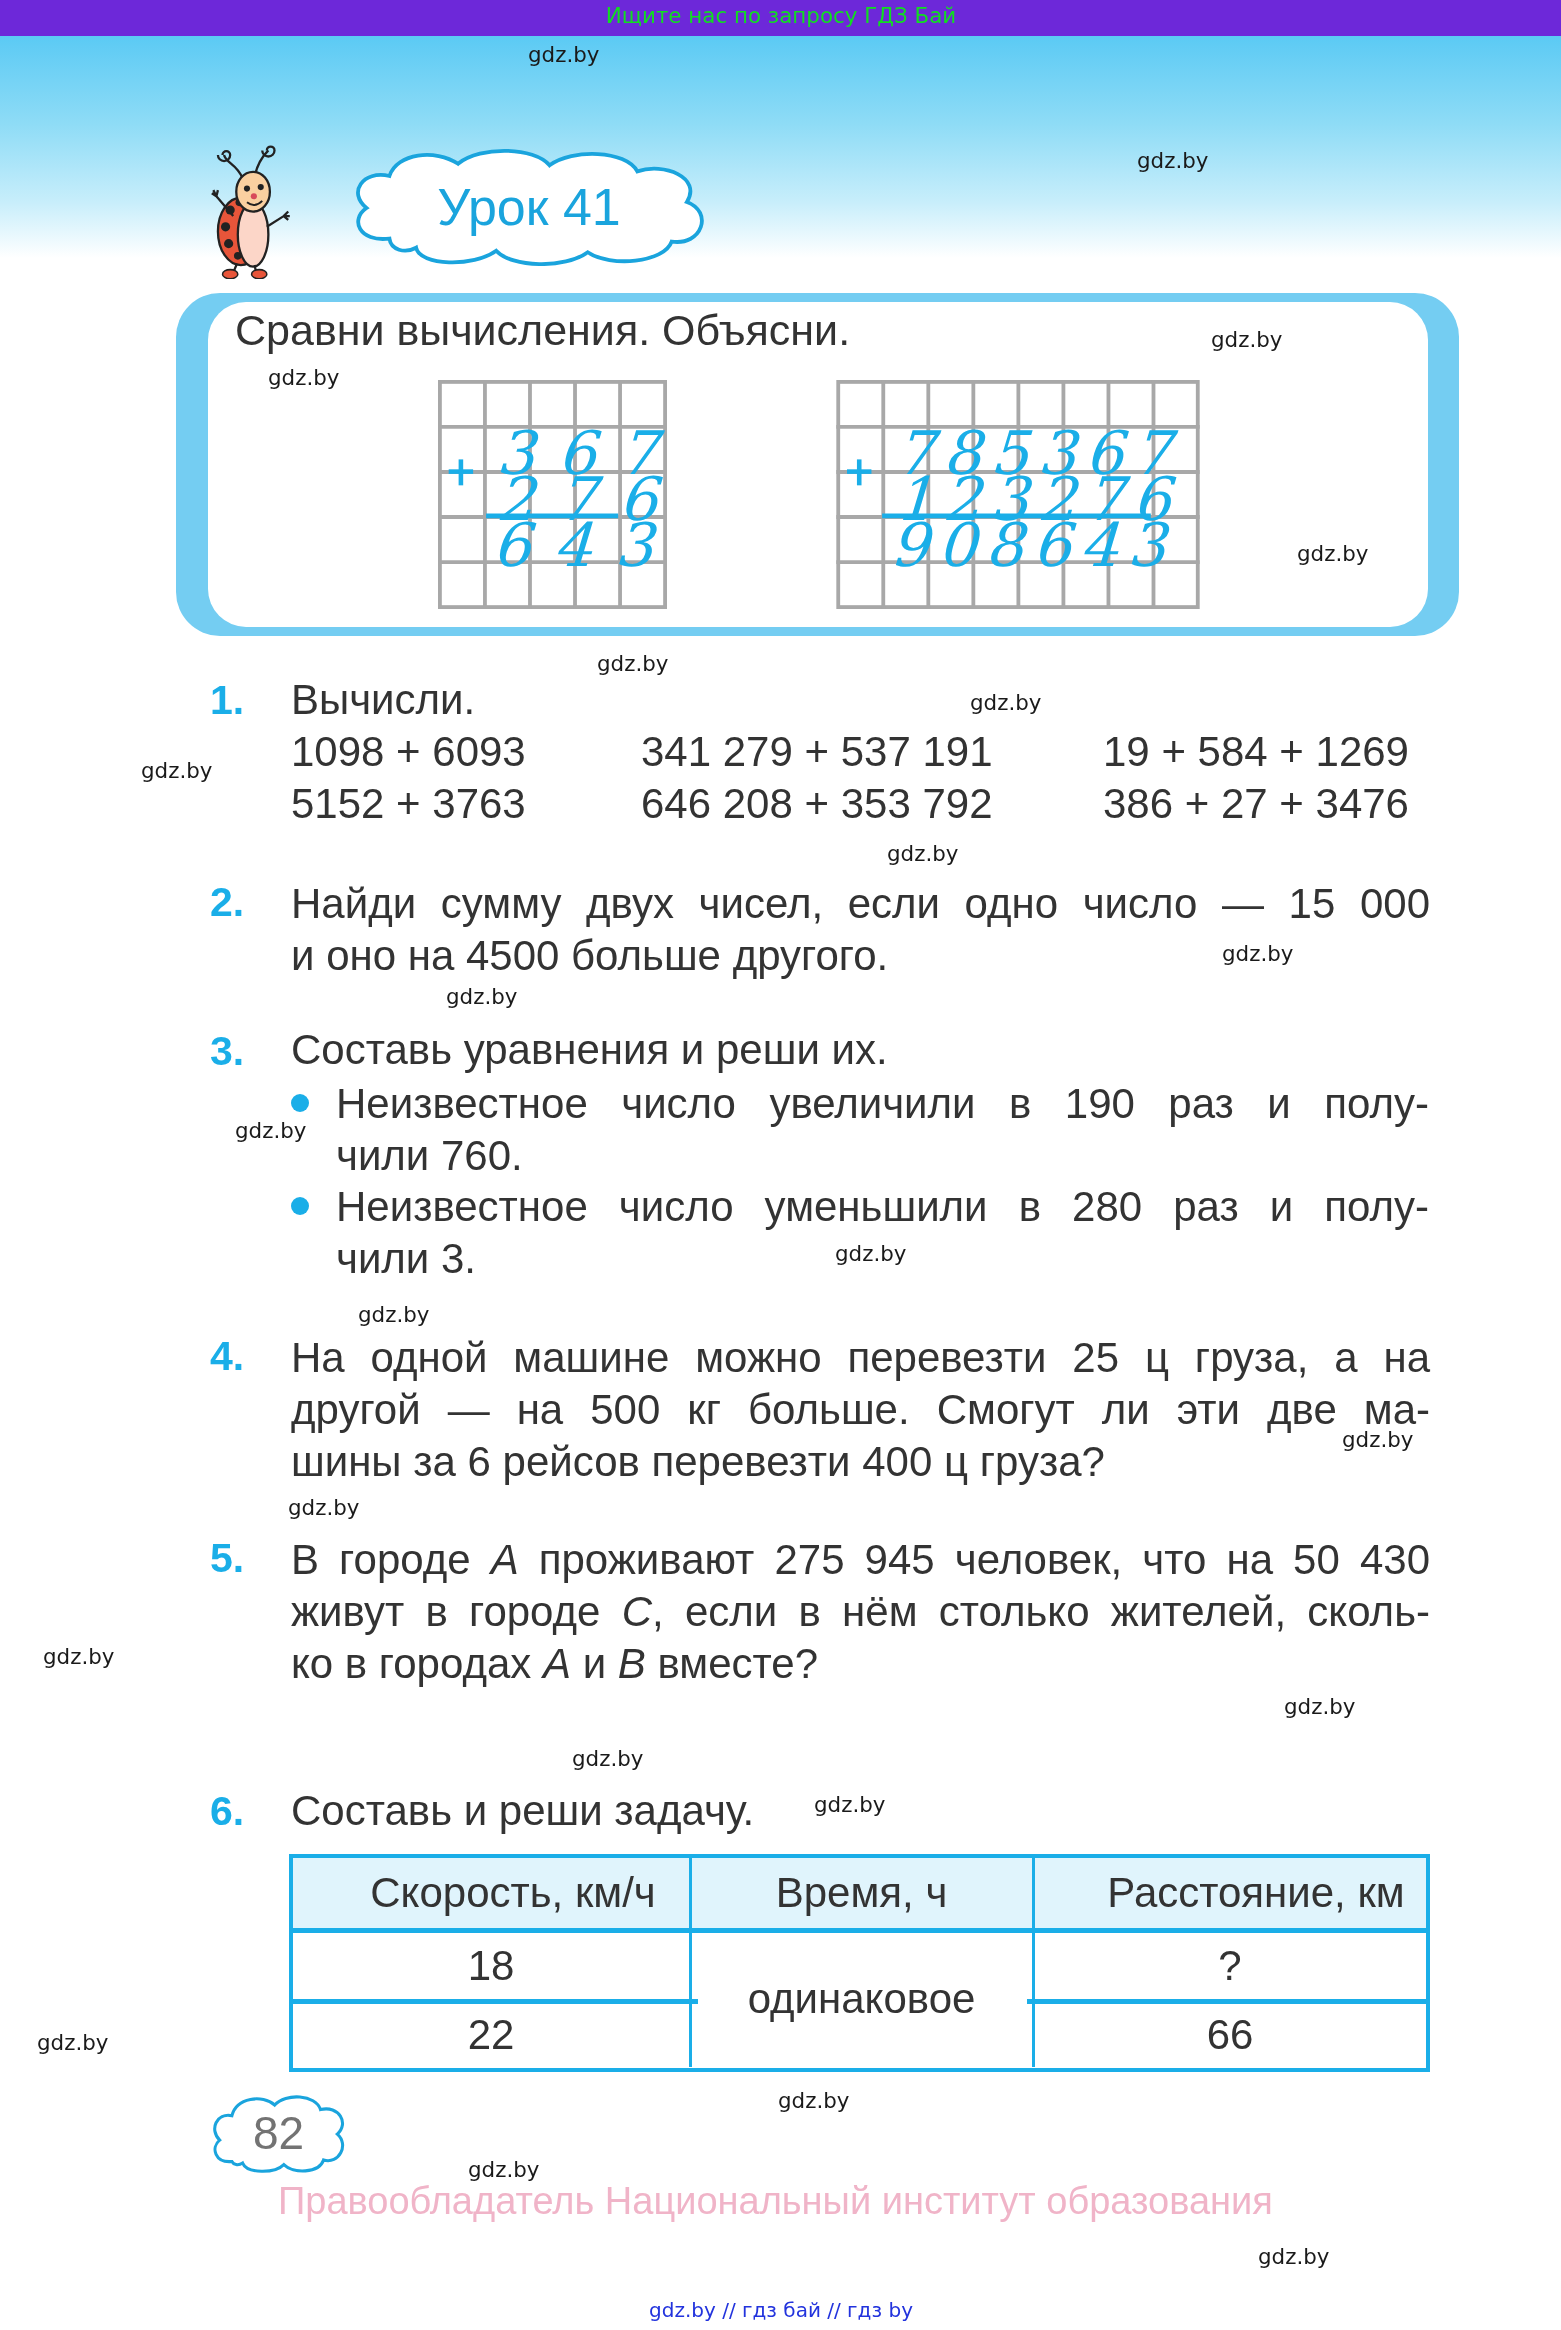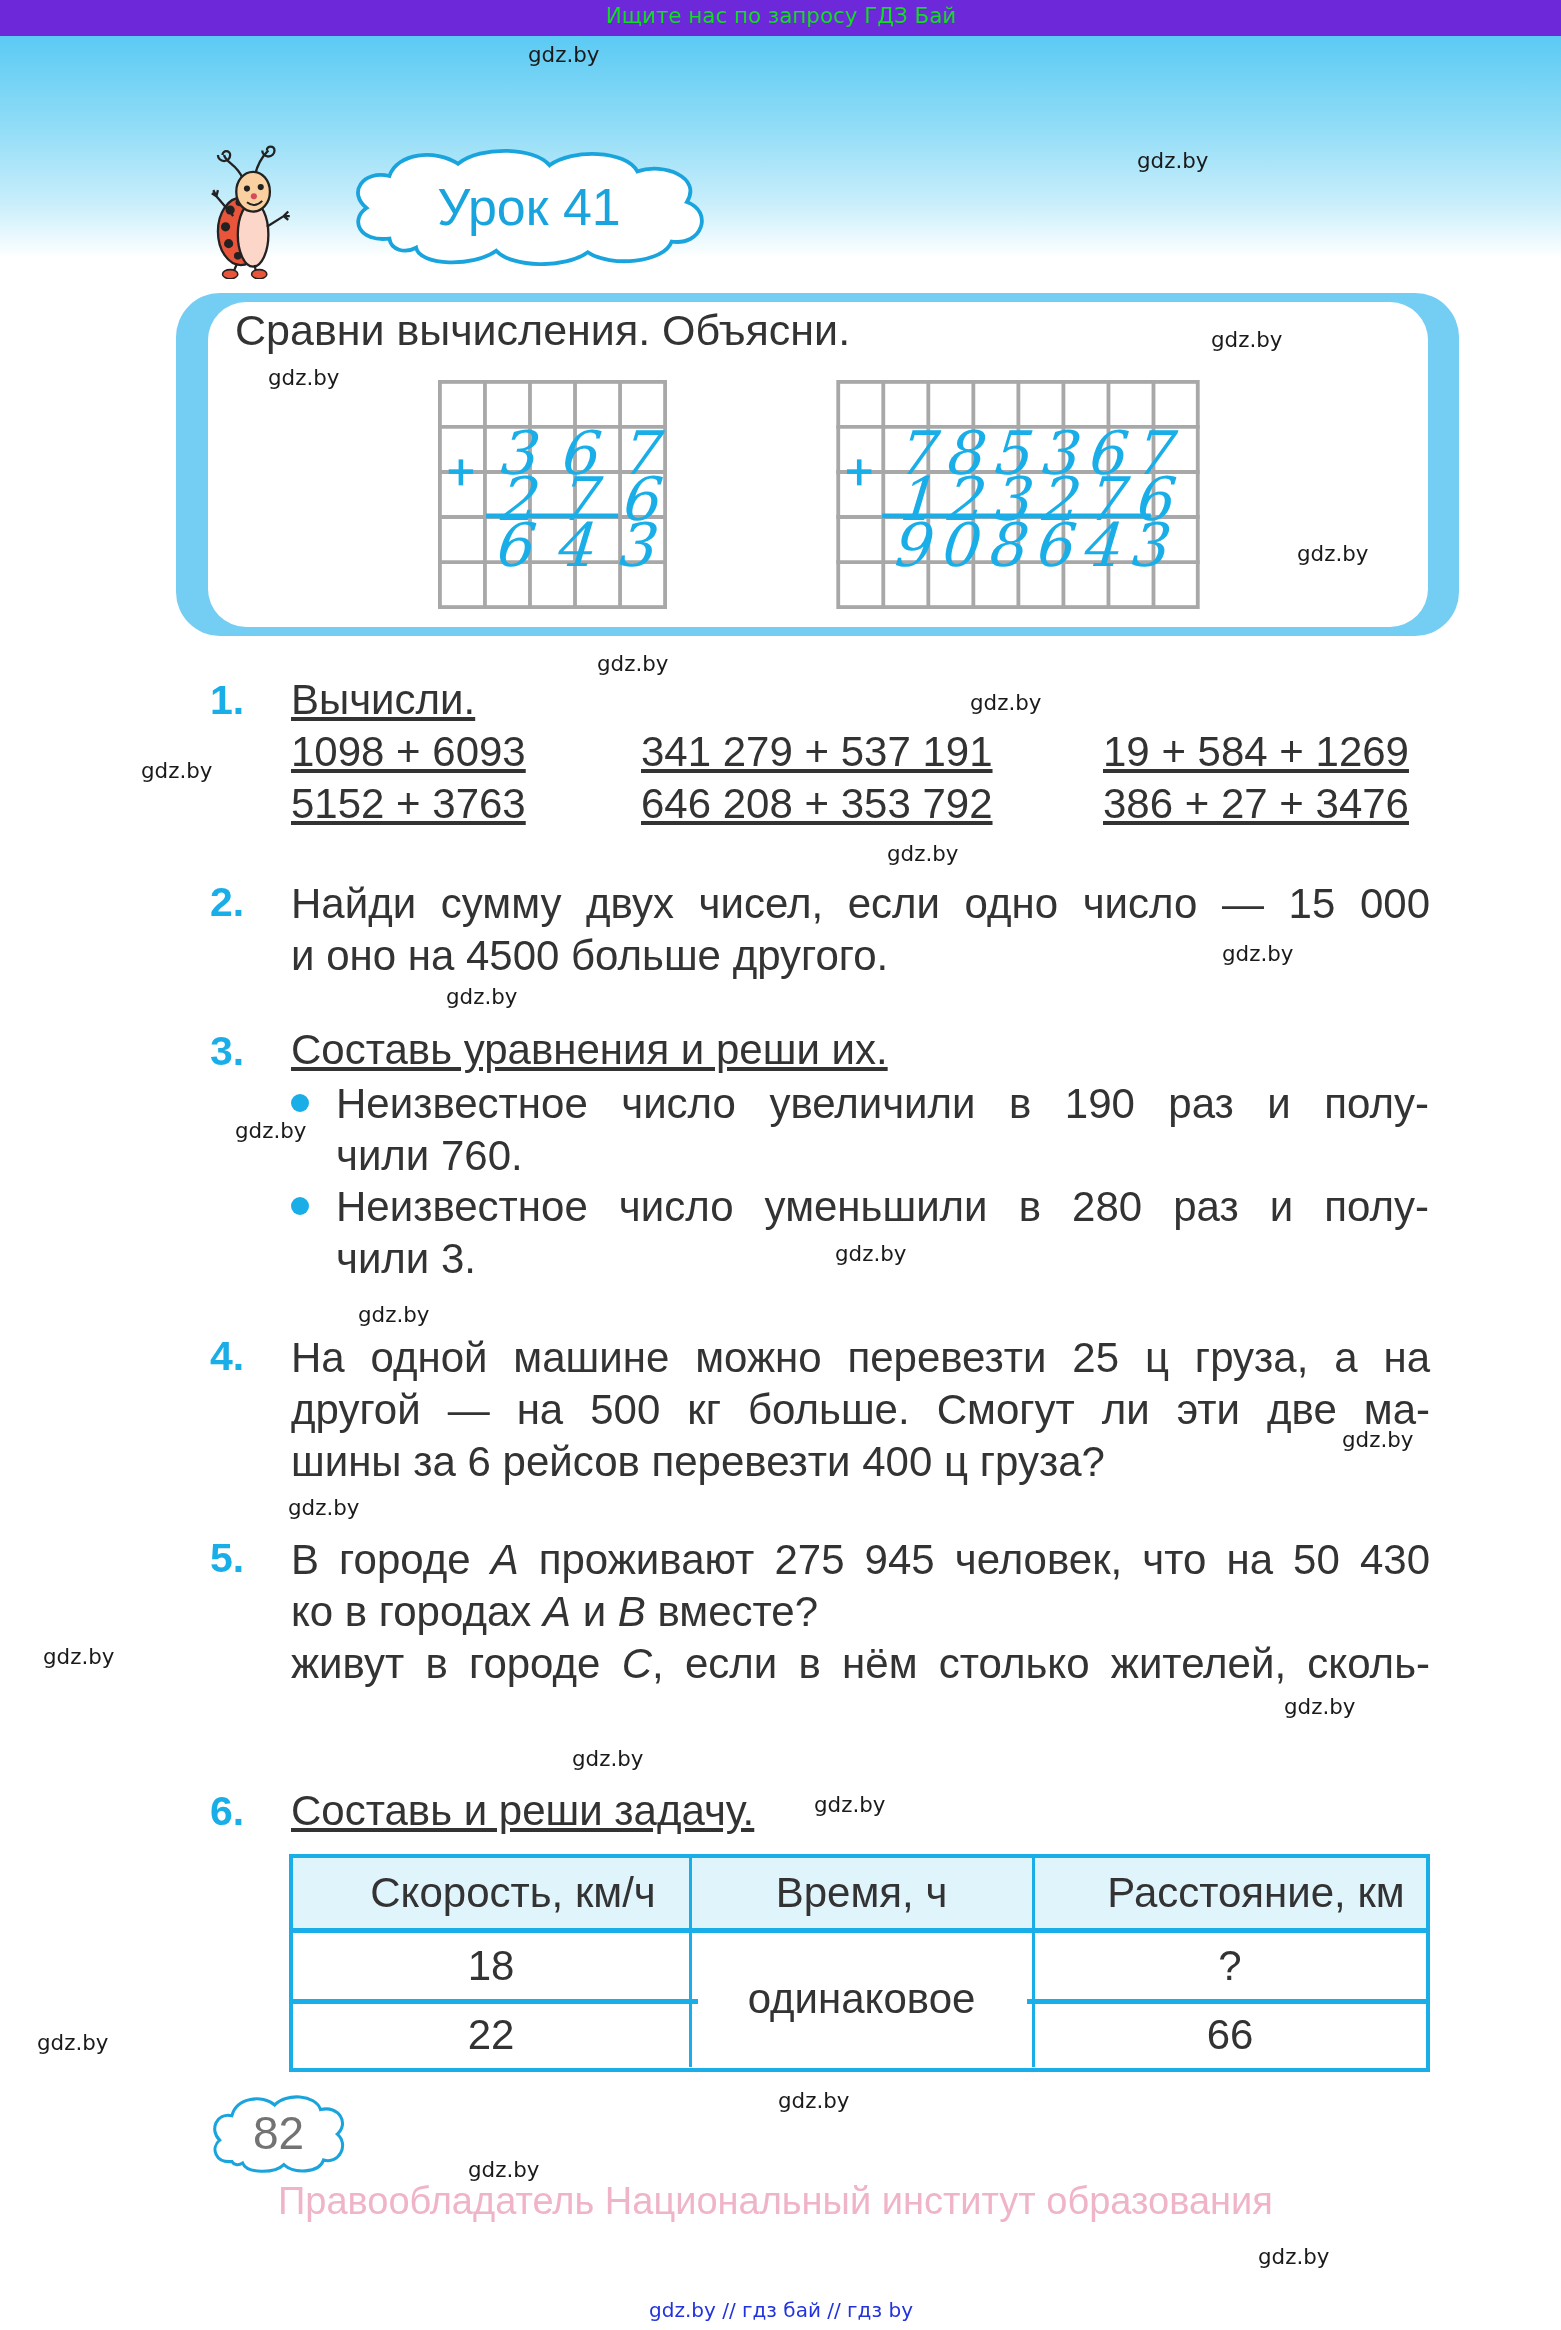--- a/index.html
+++ b/index.html
@@ -55,21 +55,21 @@
   
   .task-num {
     position:absolute; font-size:41px; font-weight:bold; color:#1aaee8;
   }
   .task-text {
     position:absolute; left:291px; width:1139px; font-size:42px; line-height:52px; color:#333;
     text-align:justify;
   }
   .task-text .line { display:block; white-space:nowrap; text-align:justify; text-align-last:justify; }
   .task-text .line.last { text-align-last:left; }
-  .expr-row { position:absolute; font-size:42px; color:#333; white-space:nowrap;text-decoration:underline; }
+  .expr-row { position:absolute; font-size:42px; color:#333; white-space:nowrap; }
   .bullet {
     position:absolute; width:18.3px; height:18.3px; border-radius:50%; background:#1aaee8;
   }
   i.var { font-style:italic; }
   
   .speed-table {
     position:absolute; left:289px; top:1854px; width:1141px; height:218px;
     border:4.6px solid #1aaee8; box-sizing:border-box;
   }
   .tcell {
@@ -226,22 +226,22 @@
 <div class="task-num" style="left:210px; top:1333px;">4.</div>
 <div class="task-text" style="top:1332px;">
   <span class="line">На одной машине можно перевезти 25 ц груза, а на</span>
   <span class="line">другой — на 500 кг больше. Смогут ли эти две ма-</span>
   <span class="line last">шины за 6 рейсов перевезти 400 ц груза?</span>
 </div>
 
 <div class="task-num" style="left:210px; top:1535px;">5.</div>
 <div class="task-text" style="top:1534px;">
   <span class="line"><span>В городе </span><i class="var">А</i><span> проживают 275 945 человек, что на 50 430</span></span>
+  <span class="line"><span>живут в городе </span><i class="var">С</i><span>, если в нём столько жителей, сколь-</span></span>
   <span class="line last"><span>ко в городах </span><i class="var">А</i><span> и </span><i class="var">В</i><span> вместе?</span></span>
-  <span class="line"><span>живут в городе </span><i class="var">С</i><span>, если в нём столько жителей, сколь-</span></span>
 </div>
 
 <div class="task-num" style="left:210px; top:1788px;">6.</div>
 <div class="expr-row" style="left:291px; top:1787px;">Составь и реши задачу.</div>
 
 <div class="speed-table">
   <div class="thead-bg"></div>
 
   <div class="hline" style="left:0; top:70px; width:100%;"></div>
 

